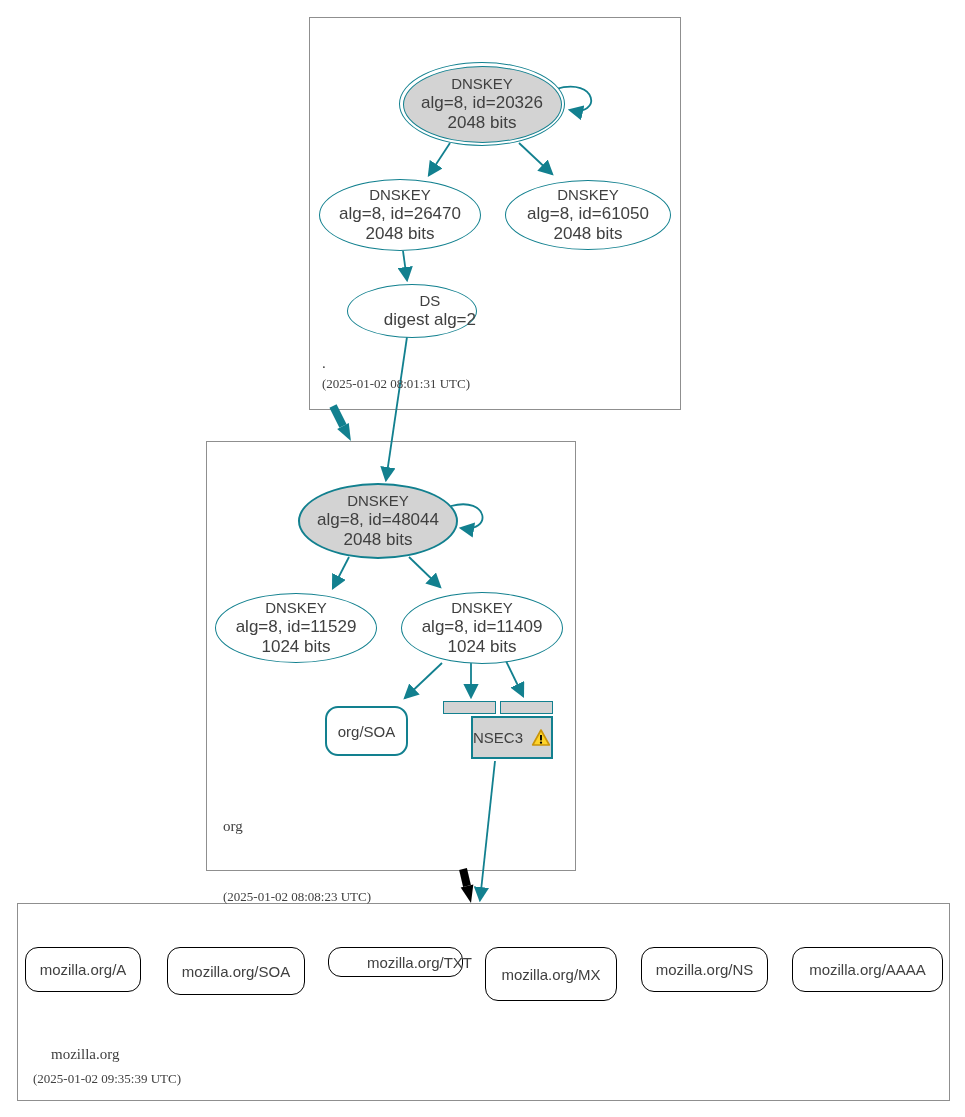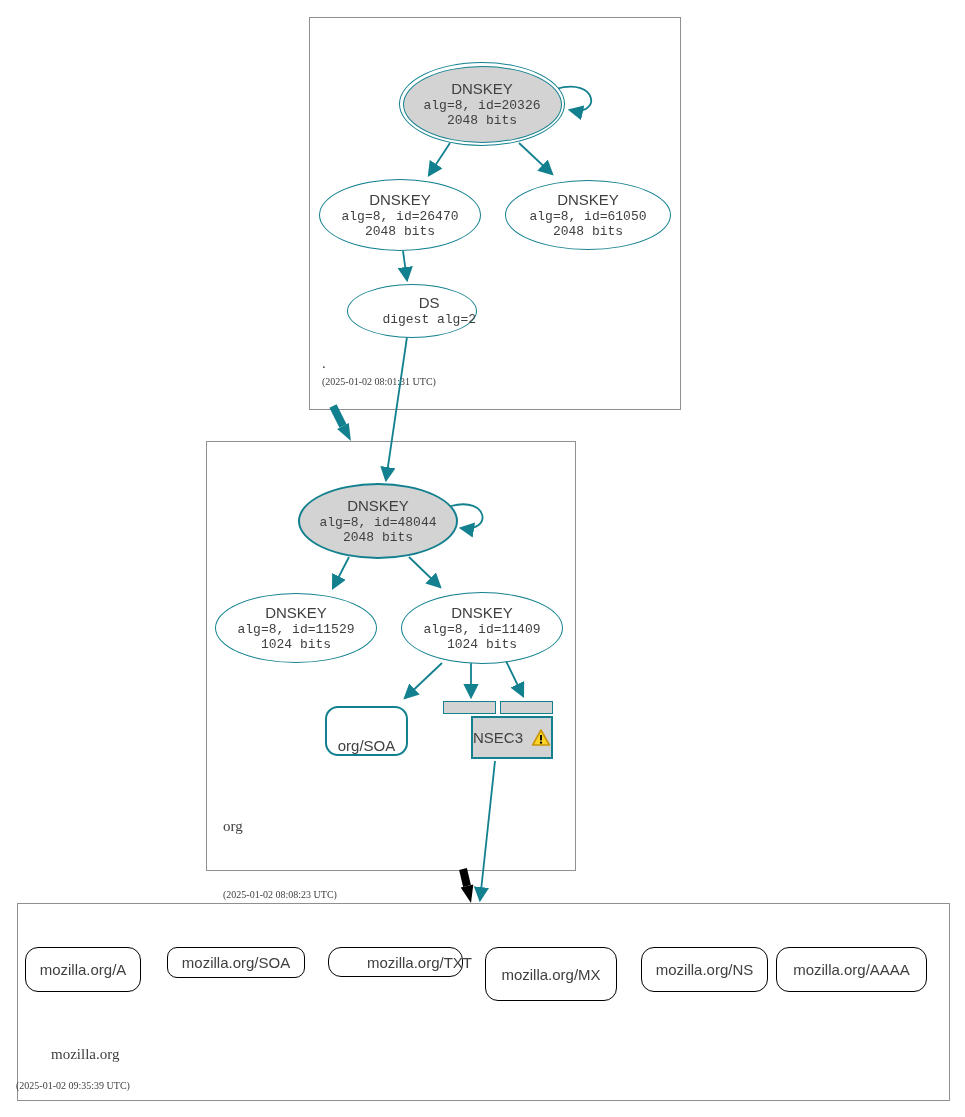--- a/index.html
+++ b/index.html
@@ -9,32 +9,32 @@
   }
   .zone-box{position:absolute;border:1.5px solid #8f8f8f;background:transparent;z-index:0;}
   .edges{position:absolute;left:0;top:0;width:965px;height:1117px;z-index:1;pointer-events:none;}
   .node{position:absolute;z-index:2;display:flex;align-items:center;justify-content:center;text-align:center;box-sizing:border-box;}
   .ellipse{border-radius:50%;border:1.7px solid var(--secure);background:#fff;}
   .ellipse.gray{background:var(--grayfill);}
   .double .ring{position:absolute;inset:2.5px;border:1.6px solid var(--secure);border-radius:50%;background:var(--grayfill);}
   .double{background:#fff;}
   .node-text{position:relative;z-index:1;line-height:1.18;}
   .node-title{font-family:"Liberation Sans","DejaVu Sans",sans-serif;font-size:15px;}
-  .node-sub{font-family:Liberation Mono, monospace;font-size:13px;}
+  .node-sub{font-family:Liberation Sans, sans-serif;font-size:17px;}
   .rrset{border-radius:13px;border:1.7px solid var(--secure);background:#fff;
     font-family:"Liberation Sans","DejaVu Sans",sans-serif;font-size:15px;}
   .rrset.insecure{border-color:#000;}
   .nsec3{position:absolute;z-index:2;width:110px;box-sizing:border-box;}
   .nsec3-cells{display:flex;gap:4px;height:13px;margin-bottom:2px;}
   .nsec3-cell{flex:1;background:var(--grayfill);border:1.5px solid var(--secure);box-sizing:border-box;}
   .nsec3-body{height:43px;background:var(--grayfill);border:2.5px solid var(--secure);box-sizing:border-box;
     display:flex;align-items:center;justify-content:center;gap:8px;
     font-family:"Liberation Sans","DejaVu Sans",sans-serif;font-size:15px;margin-left:28px;}
   .zone-name{position:absolute;z-index:2;font-size:15px;}
-  .zone-ts{position:absolute;z-index:2;font-size:10px;}
+  .zone-ts{position:absolute;z-index:2;font-size:13px;}
   .warn-svg{display:block;}
 </style>
 </head>
 <body>
 
 <div class="canvas">
 
   <div class="zone-box" style="left:309px;top:17px;width:370px;height:391px;"></div>
   <div class="zone-box" style="left:206px;top:441px;width:368px;height:428px;"></div>
   <div class="zone-box" style="left:17px;top:903px;width:931px;height:196px;"></div>
@@ -119,21 +119,21 @@
   </div>
 
   <div class="node ellipse" style="left:401px;top:592px;width:162px;height:72px;">
     <div class="node-text">
       <div class="node-title">DNSKEY</div>
       <div class="node-sub">alg=8, id=11409</div>
       <div class="node-sub">1024 bits</div>
     </div>
   </div>
 
-  <div class="node rrset" style="left:325px;top:706px;width:83px;height:50px;border-width:2px;align-items:flex-end;">
+  <div class="node rrset" style="left:325px;top:706px;width:83px;height:50px;border-width:2px;">
     <span>org/SOA</span>
   </div>
 
   <div class="nsec3" style="left:443px;top:701px;">
     <div class="nsec3-cells">
       <div class="nsec3-cell"></div>
       <div class="nsec3-cell"></div>
     </div>
     <div class="nsec3-body">
       <span>NSEC3</span>
@@ -144,32 +144,32 @@
       </svg>
     </div>
   </div>
 
   <div class="zone-name" style="left:223px;top:818px;">org</div>
   <div class="zone-ts" style="left:223px;top:889px;">(2025-01-02 08:08:23 UTC)</div>
 
   <div class="node rrset insecure" style="left:25px;top:947px;width:116px;height:45px;">
     <span>mozilla.org/A</span>
   </div>
-  <div class="node rrset insecure" style="left:167px;top:947px;width:138px;height:31px;border-radius:10px;">
+  <div class="node rrset insecure" style="left:167px;top:947px;width:138px;height:48px;">
     <span>mozilla.org/SOA</span>
   </div>
   <div class="node rrset insecure" style="left:328px;top:947px;width:135px;height:30px;padding-left:48px;">
     <span>mozilla.org/TXT</span>
   </div>
   <div class="node rrset insecure" style="left:485px;top:947px;width:132px;height:54px;">
     <span>mozilla.org/MX</span>
   </div>
   <div class="node rrset insecure" style="left:641px;top:947px;width:127px;height:45px;">
     <span>mozilla.org/NS</span>
   </div>
-  <div class="node rrset insecure" style="left:776px;top:947px;width:151px;height:45px;">
+  <div class="node rrset insecure" style="left:792px;top:947px;width:151px;height:45px;">
     <span>mozilla.org/AAAA</span>
   </div>
 
   <div class="zone-name" style="left:51px;top:1046px;">mozilla.org</div>
-  <div class="zone-ts" style="left:16px;top:1071px;margin-top:9px;">(2025-01-02 09:35:39 UTC)</div>
+  <div class="zone-ts" style="left:33px;top:1071px;">(2025-01-02 09:35:39 UTC)</div>
 
 </div>
 
 </body></html>

